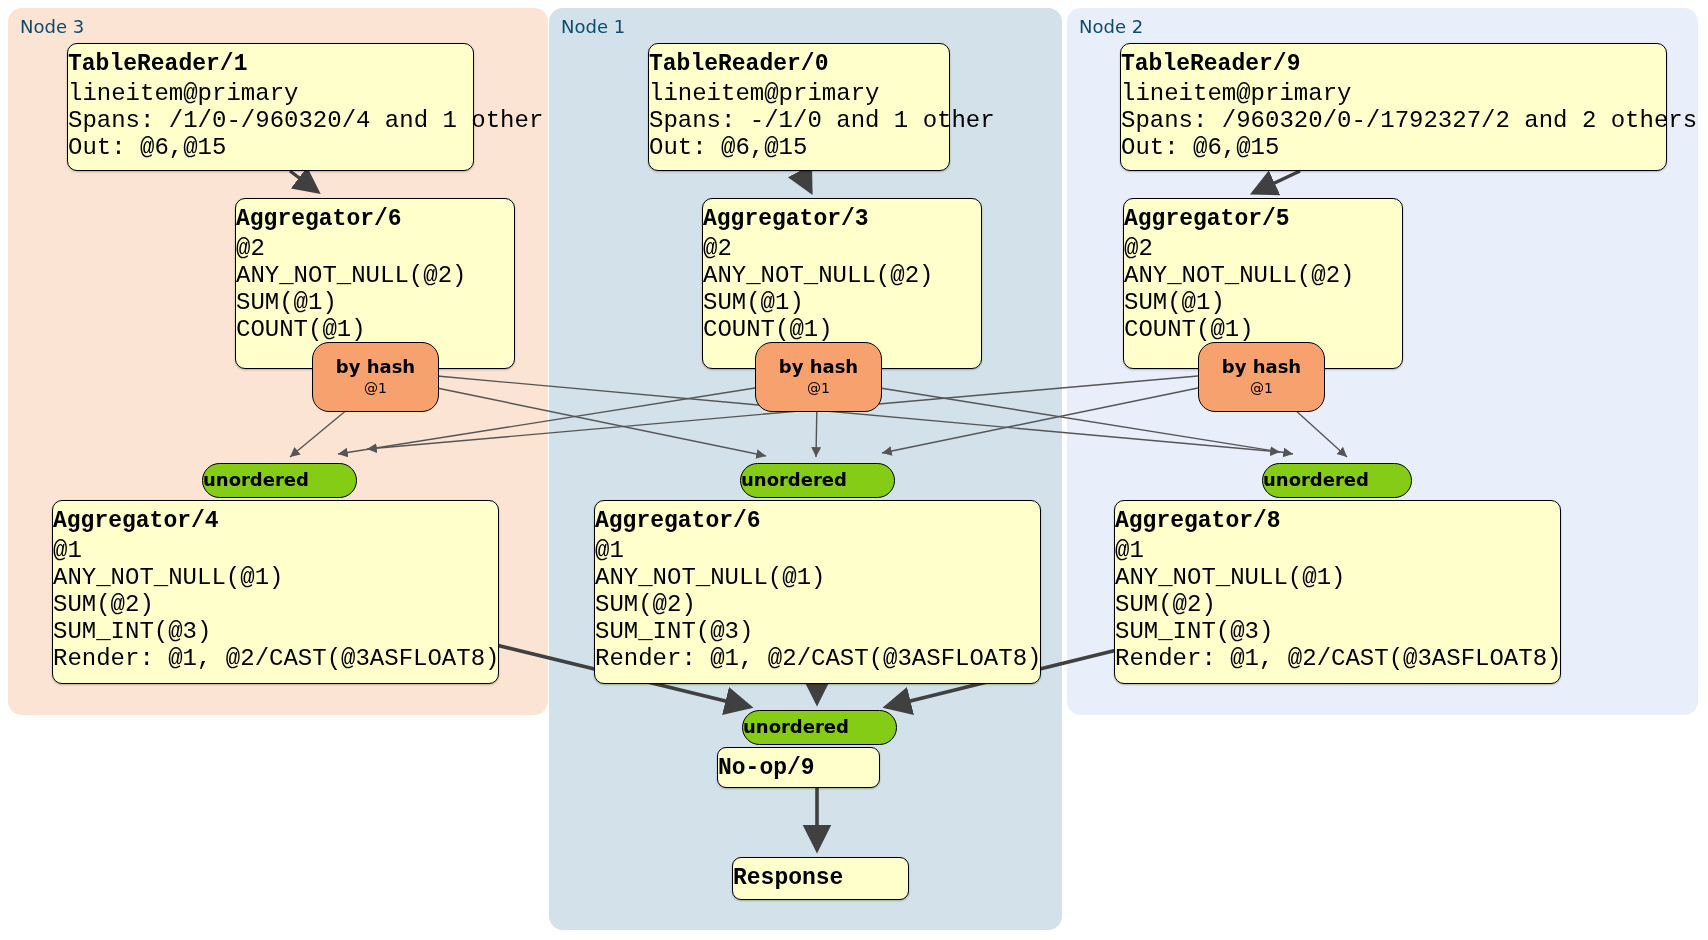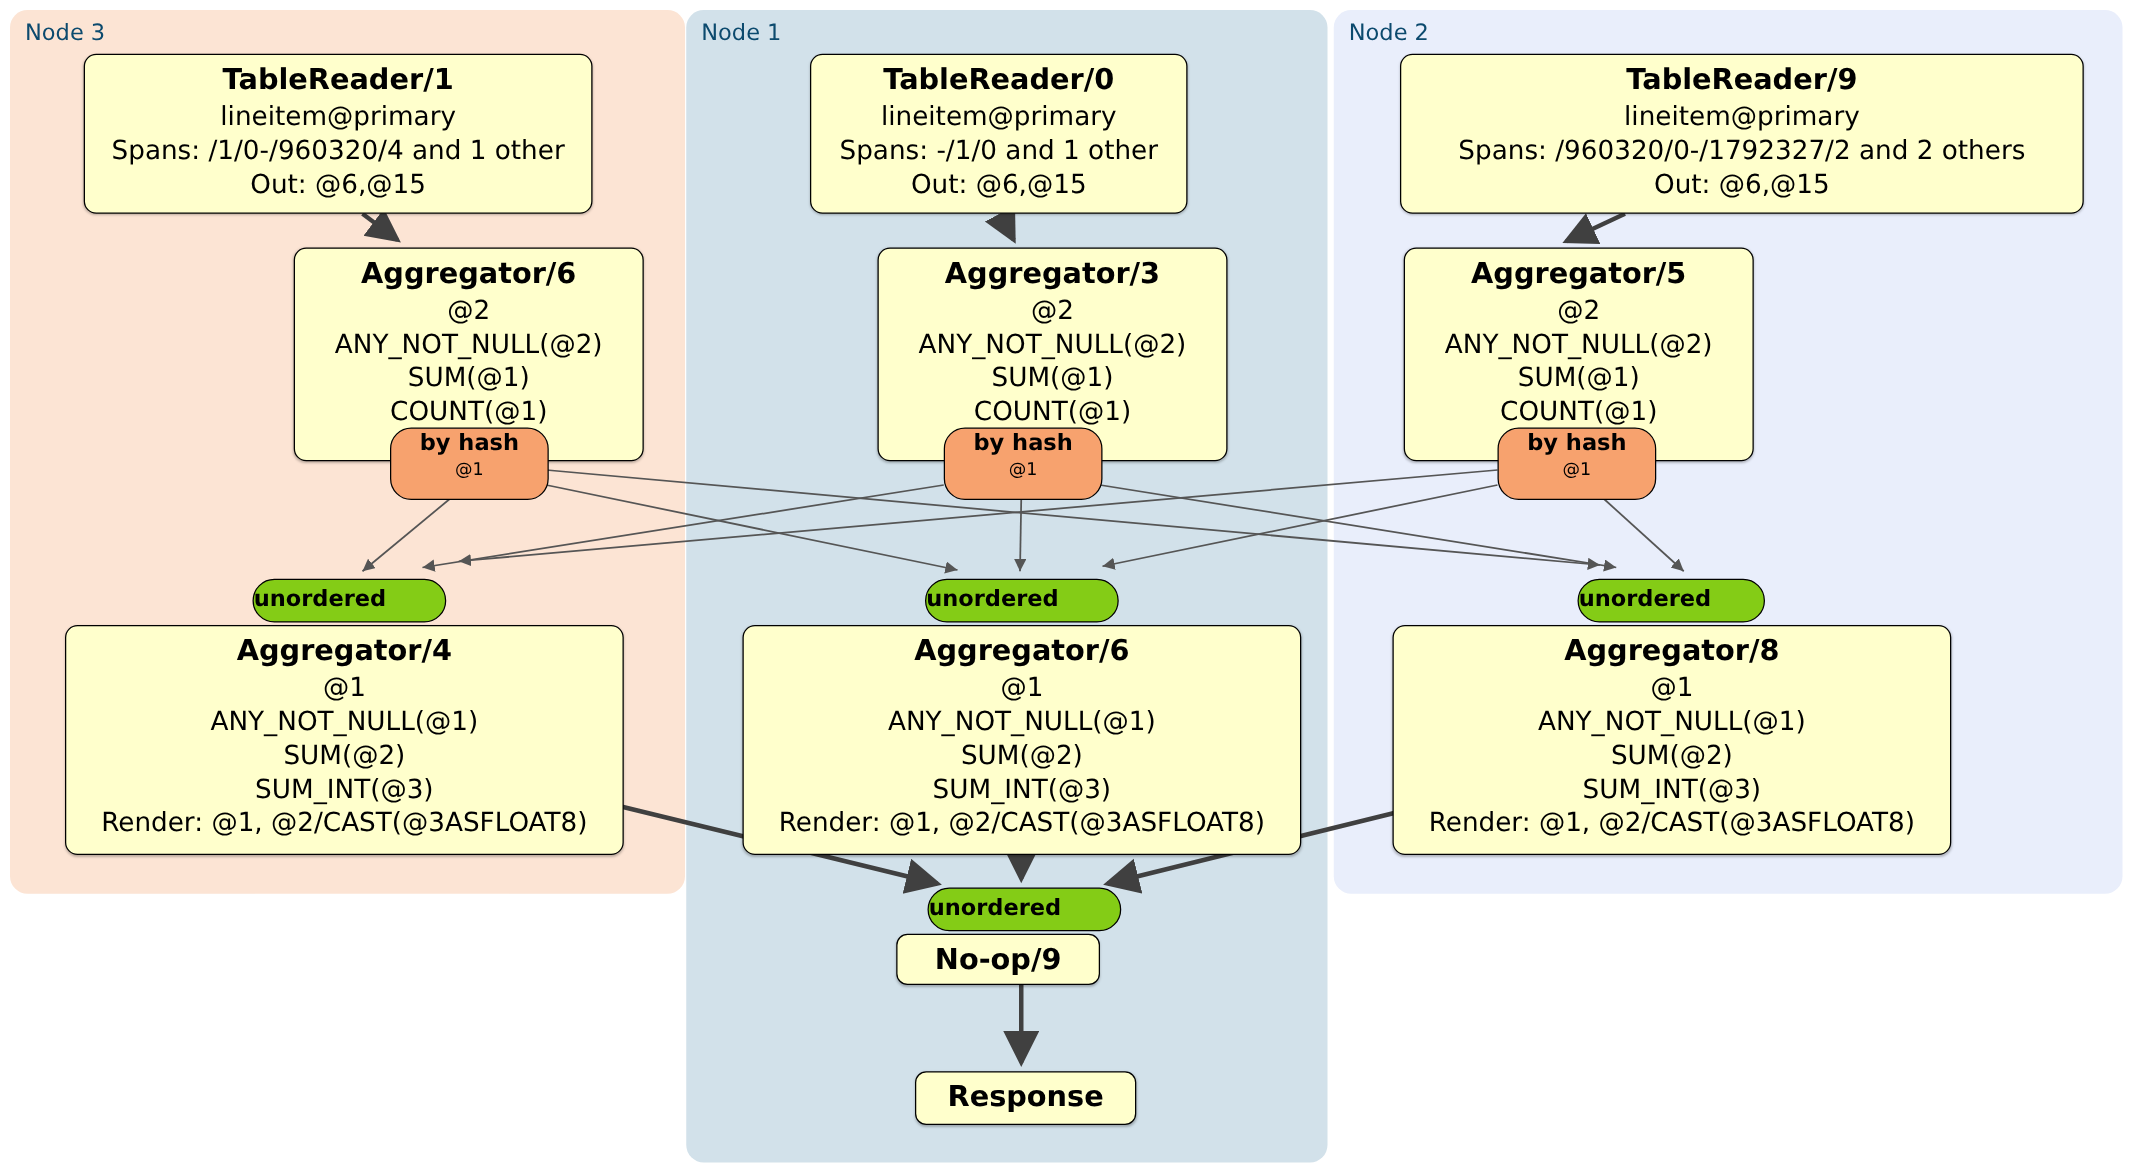--- a/index.html
+++ b/index.html
@@ -9,42 +9,42 @@
     color:#000; overflow:hidden; background:#ffffff;
   }
   .region { position:absolute; border-radius:14px; }
   .region-label { position:absolute; left:12px; top:8px; font-size:18px; color:#0c4a6e; }
   #region-node3 { left:8px;   top:8px; width:540px; height:707px; background:#fce4d4; }
   #region-node1 { left:549px; top:8px; width:513px; height:922px; background:#d2e1ea; }
   #region-node2 { left:1067px;top:8px; width:631px; height:707px; background:#e9eefb; }
 
   .pbox {
     position:absolute; background:#ffffcc; border:1.6px solid #000;
-    border-radius:10px; text-align:center; padding-top:5px;
-    box-shadow:0 1px 2px rgba(0,0,0,0.25); white-space:nowrap; z-index:2;
+    border-radius:10px; padding-top:5px;
+    box-shadow:0 1px 2px rgba(0,0,0,0.25); white-space:nowrap; z-index:2;font-family:Liberation Mono, monospace;
   }
   .pbox .title { font-size:23px; font-weight:bold; line-height:31px; display:block; }
-  .pbox .line  { font-size:21px; line-height:27px; display:block; }
+  .pbox .line  { font-size:24px; line-height:27px; display:block; }
 
   #tr1 { left:67px;  top:43px; width:405px; height:121px; }
   #tr0 { left:648px; top:43px; width:300px; height:121px; }
   #tr2 { left:1120px;top:43px; width:545px; height:121px; }
   #agg4 { left:235px; top:198px; width:278px; height:164px; }
   #agg3 { left:702px; top:198px; width:278px; height:164px; }
   #agg5 { left:1123px;top:198px; width:278px; height:164px; }
   #agg7 { left:52px;  top:500px; width:445px; height:177px; }
   #agg6 { left:594px; top:500px; width:445px; height:177px; }
   #agg8 { left:1114px;top:500px; width:445px; height:177px; }
   #noop     { left:717px; top:747px; width:161px; height:34px; border-radius:9px; }
   #response { left:732px; top:857px; width:175px; height:36px; border-radius:9px; }
 
   .pill-hash {
     position:absolute; width:125px; height:56px; background:#f7a26e;
     border:1.7px solid #000; border-radius:17px; text-align:center;
-    z-index:3; padding-top:0;
+    z-index:3; padding-top:12px;
   }
   .pill-hash .ph-label { font-size:18px; font-weight:bold; line-height:24px; display:block; }
   .pill-hash .ph-detail { font-size:14px; line-height:18px; display:block; }
   #hash-left  { left:312px; top:342px; }
   #hash-mid   { left:755px; top:342px; }
   #hash-right { left:1198px;top:342px; }
 
   .pill-sync {
     position:absolute; width:153px; height:33px; background:#84cc16;
     border:1.7px solid #000; border-radius:18px; text-align:left;

